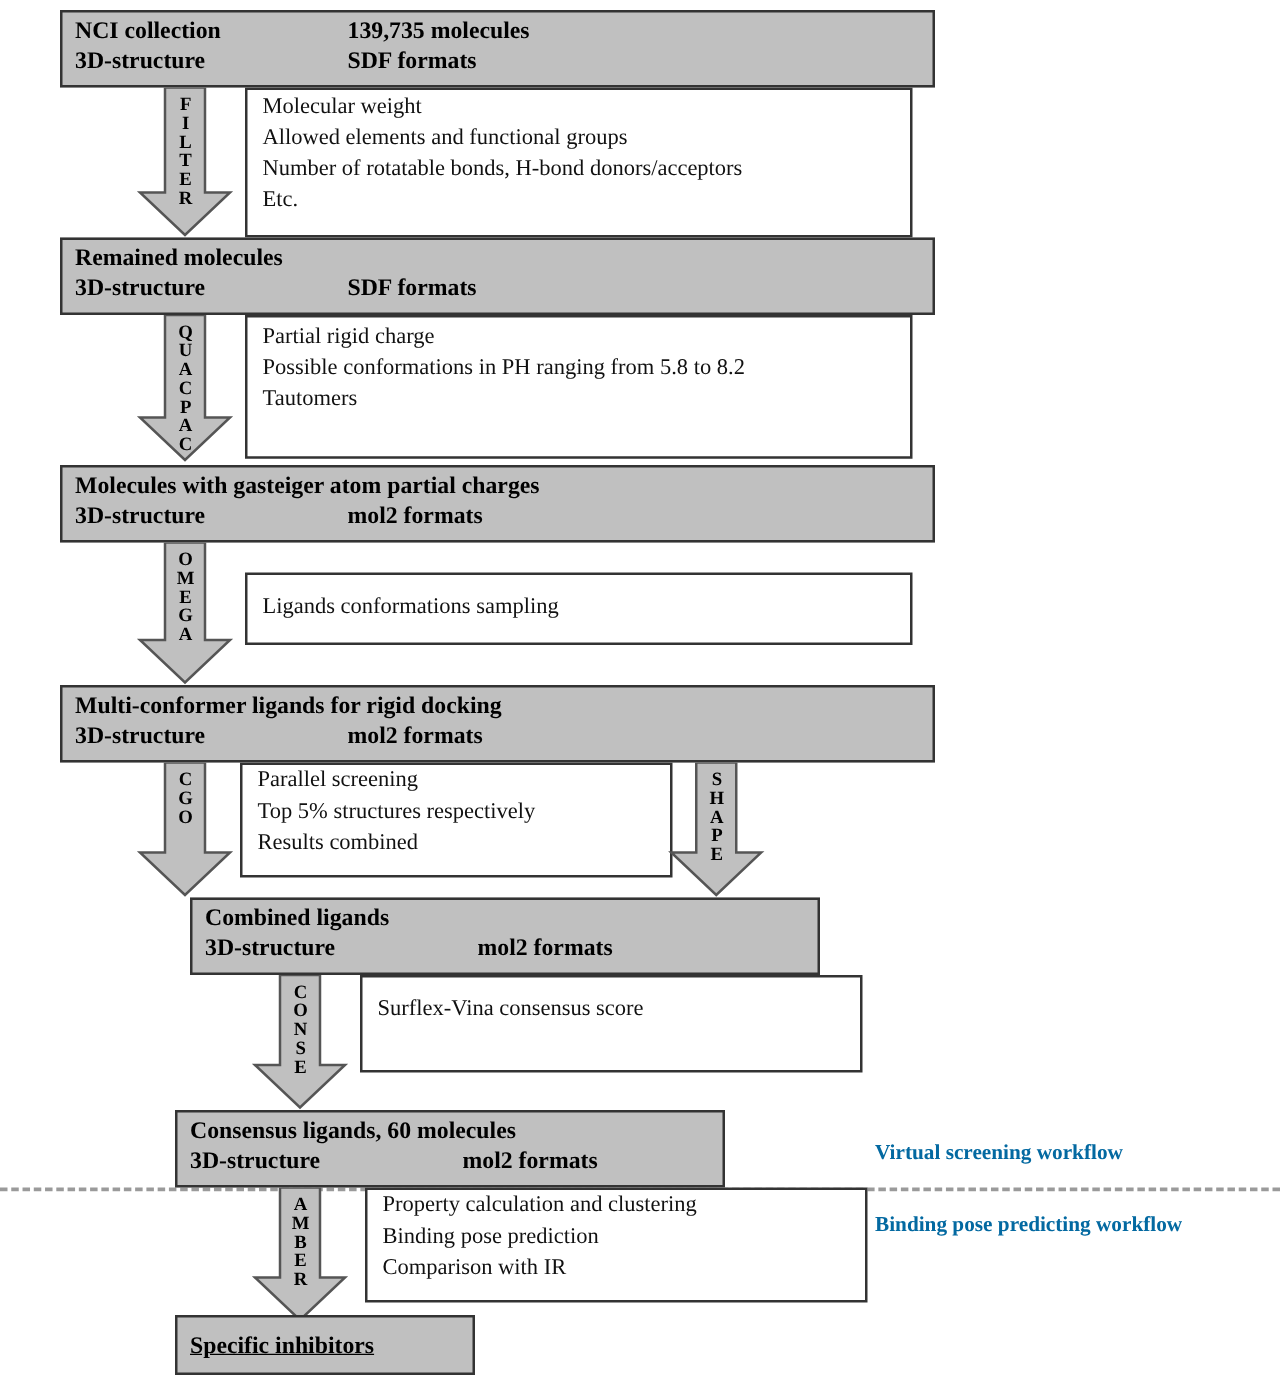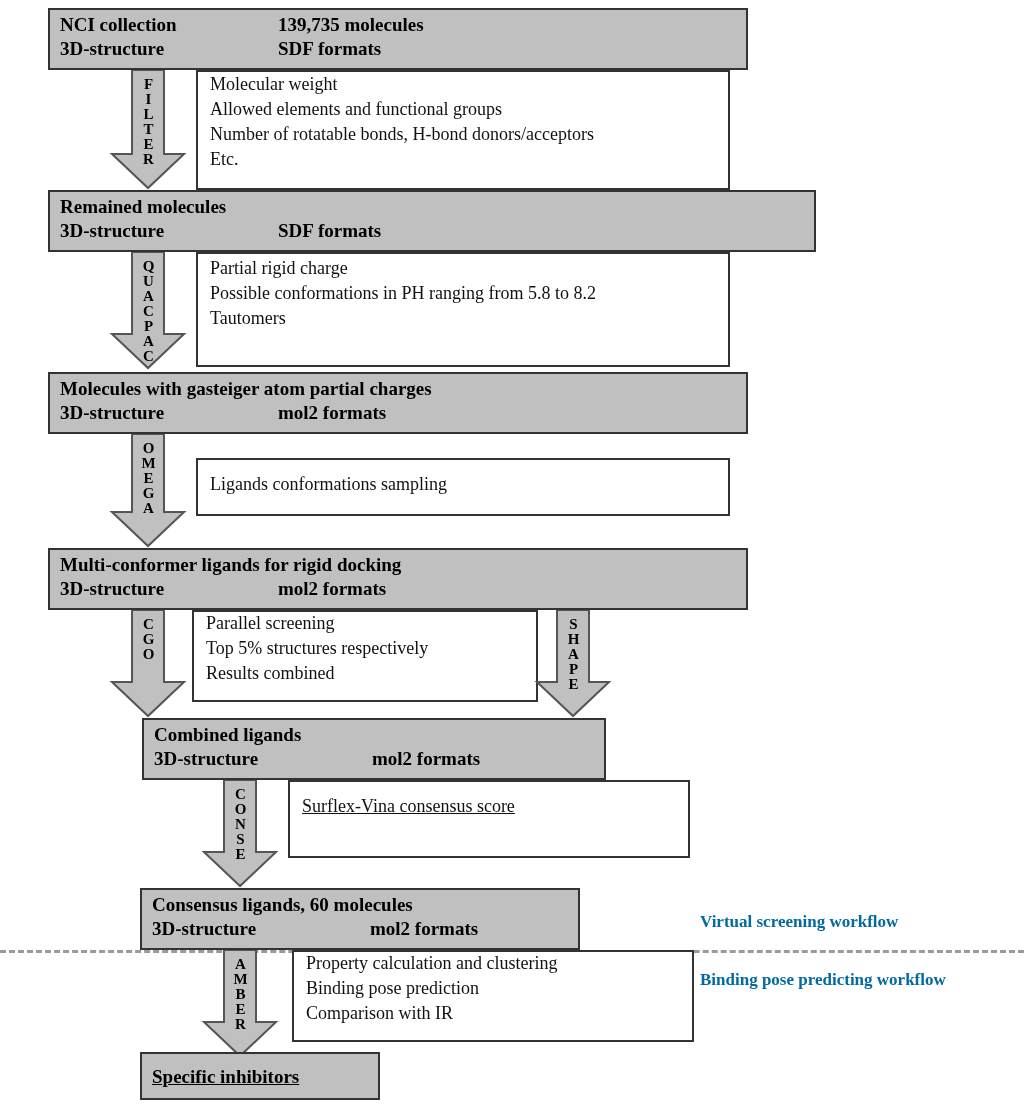--- a/index.html
+++ b/index.html
@@ -120,21 +120,21 @@
 
   <div class="arrow" style="left:100px;top:70px;width:96px;height:120px;">
     <svg width="96" height="120" viewBox="0 0 96 120">
       <polygon points="32,0 64,0 64,84 84,84 48,118 12,84 32,84" fill="#c0c0c0" stroke="#555555" stroke-width="2"></polygon>
     </svg>
     <div class="vlabel">
         <span>FILTER</span>
       </div>
   </div>
 
-  <div class="stage" style="left:48px;top:190px;width:768px;height:62px;">
+  <div class="stage" style="left:48px;top:190px;width:700px;height:62px;">
     <div class="line l1">Remained molecules</div>
     <div class="line l2">3D-structure</div>
     <div class="col2" style="left:228px;top:28px;">SDF formats</div>
   </div>
 
   <div class="detail" style="left:196px;top:252px;width:534px;height:115px;">
     <div class="dline" style="top:4px;">Partial rigid charge</div>
     <div class="dline" style="top:29px;">Possible conformations in PH ranging from 5.8 to 8.2</div>
     <div class="dline" style="top:54px;">Tautomers</div>
   </div>
@@ -190,28 +190,28 @@
 
   <div class="arrow" style="left:525px;top:610px;width:96px;height:108px;">
     <svg width="96" height="108" viewBox="0 0 96 108">
       <polygon points="32,0 64,0 64,72 84,72 48,106 12,72 32,72" fill="#c0c0c0" stroke="#555555" stroke-width="2"></polygon>
     </svg>
     <div class="vlabel">
         <span>SHAPE</span>
       </div>
   </div>
 
-  <div class="stage" style="left:142px;top:718px;width:464px;height:62px;">
+  <div class="stage" style="left:152px;top:718px;width:504px;height:62px;">
     <div class="line l1">Combined ligands</div>
     <div class="line l2">3D-structure</div>
     <div class="col2" style="left:228px;top:28px;">mol2 formats</div>
   </div>
 
   <div class="detail" style="left:288px;top:780px;width:402px;height:78px;">
-    <div class="dline" style="top:14px;text-decoration:underline;">Surflex-Vina consensus score</div>
+    <div class="dline" style="top:14px;">Surflex-Vina consensus score</div>
   </div>
 
   <div class="arrow" style="left:192px;top:780px;width:96px;height:108px;">
     <svg width="96" height="108" viewBox="0 0 96 108">
       <polygon points="32,0 64,0 64,72 84,72 48,106 12,72 32,72" fill="#c0c0c0" stroke="#555555" stroke-width="2"></polygon>
     </svg>
     <div class="vlabel">
         <span>CONSE</span>
       </div>
   </div>

